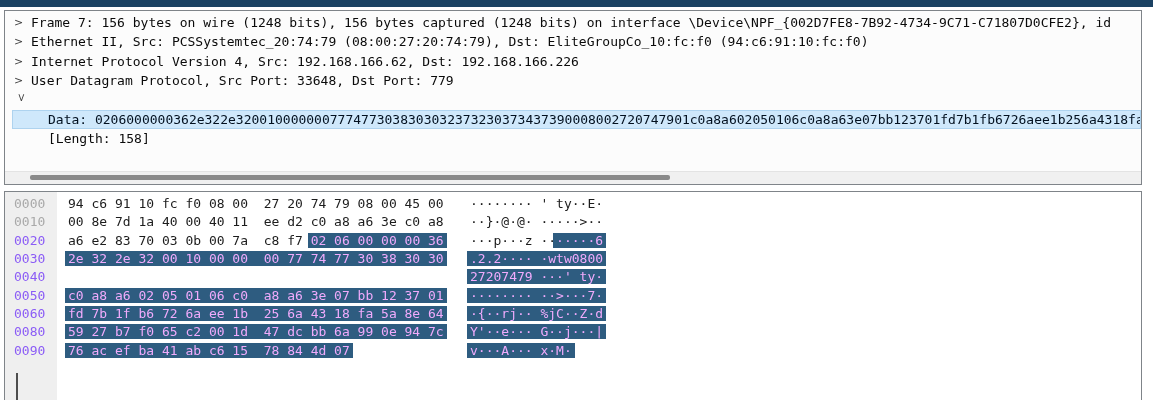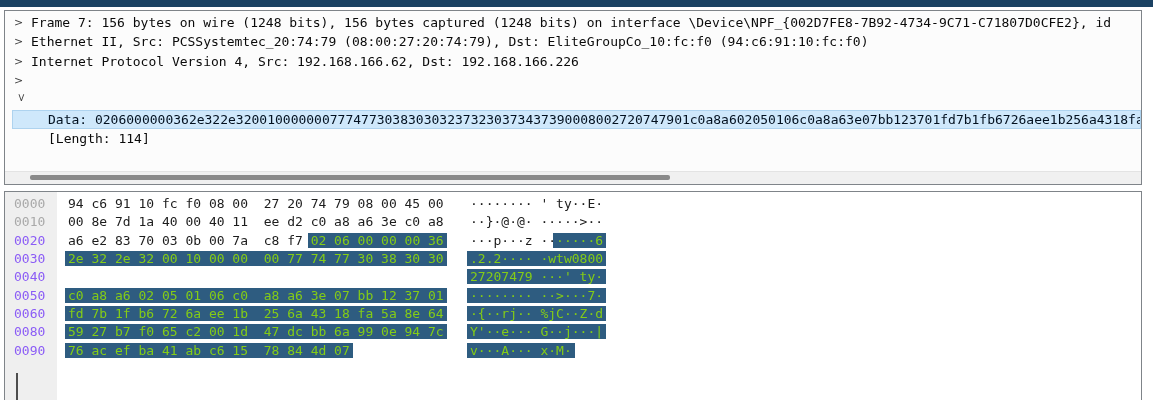--- a/index.html
+++ b/index.html
@@ -45,37 +45,37 @@
     position:absolute;left:4px;top:191px;width:1136px;height:215px;
     border:1px solid #7f8489;border-bottom:none;background:#ffffff;overflow:hidden;
   }
   .gutter{position:absolute;left:0;top:0;width:52px;height:100%;background:#efefef;}
   .hex-rows{position:absolute;left:0;top:3px;right:0;}
   .hrow{position:relative;height:18.35px;line-height:18.35px;font-size:13px;white-space:pre;}
   .hoff{position:absolute;left:9px;color:#8b5cf6;}
   .hoff.light{color:#a9a9a9;}
   .hbytes{position:absolute;left:63px;color:#1c1c1c;}
   .hascii{position:absolute;left:465px;color:#1c1c1c;}
-  .selseg{background:#2e5c80;color:#84cc16;padding:0 3px;margin:0 -3px;}
+  .selseg{background:#2e5c80;color:#f0abfc;padding:0 3px;margin:0 -3px;}
   .caret-tick{position:absolute;left:11px;top:181px;width:2px;height:34px;background:#4d4d4d;}
 </style>
 </head>
 <body>
 
 <div class="topbar"></div>
 
 <div class="details-pane">
   <div class="details-rows">
       <div class="drow"><span class="chev">&gt;</span><span>Frame 7: 156 bytes on wire (1248 bits), 156 bytes captured (1248 bits) on interface \Device\NPF_{002D7FE8-7B92-4734-9C71-C71807D0CFE2}, id</span></div>
       <div class="drow"><span class="chev">&gt;</span><span>Ethernet II, Src: PCSSystemtec_20:74:79 (08:00:27:20:74:79), Dst: EliteGroupCo_10:fc:f0 (94:c6:91:10:fc:f0)</span></div>
       <div class="drow"><span class="chev">&gt;</span><span>Internet Protocol Version 4, Src: 192.168.166.62, Dst: 192.168.166.226</span></div>
-      <div class="drow"><span class="chev">&gt;</span></div>
+      <div class="drow"><span class="chev">&gt;</span><span>User Datagram Protocol, Src Port: 33648, Dst Port: 779</span></div>
       <div class="drow"><span class="chev open">&gt;</span></div>
       <div class="drow child dsel"><span>Data: 0206000000362e322e3200100000007774773038303032373230373437390008002720747901c0a8a602050106c0a8a63e07bb123701fd7b1fb6726aee1b256a4318fa5a8e64fa2d436fdab3aae8e20ffecafa490c8f5927b7f065c2001d47dcbb6a990e947c76acefba41abc61578844d07</span></div>
-      <div class="drow child"><span>[Length: 114]</span></div>
+      <div class="drow child"><span>[Length: 158]</span></div>
     </div>
   <div class="dscroll-track">
     <div class="dscroll-thumb"></div>
   </div>
 </div>
 
 <div class="hex-pane">
   <div class="gutter"></div>
   <div class="hex-rows">
       <div class="hrow"><span class="hoff light">0000</span><span class="hbytes"><span class="">94 c6 91 10 fc f0 08 00  27 20 74 79 08 00 45 00</span></span><span class="hascii"><span class="">········ ' ty··E·</span></span></div>

